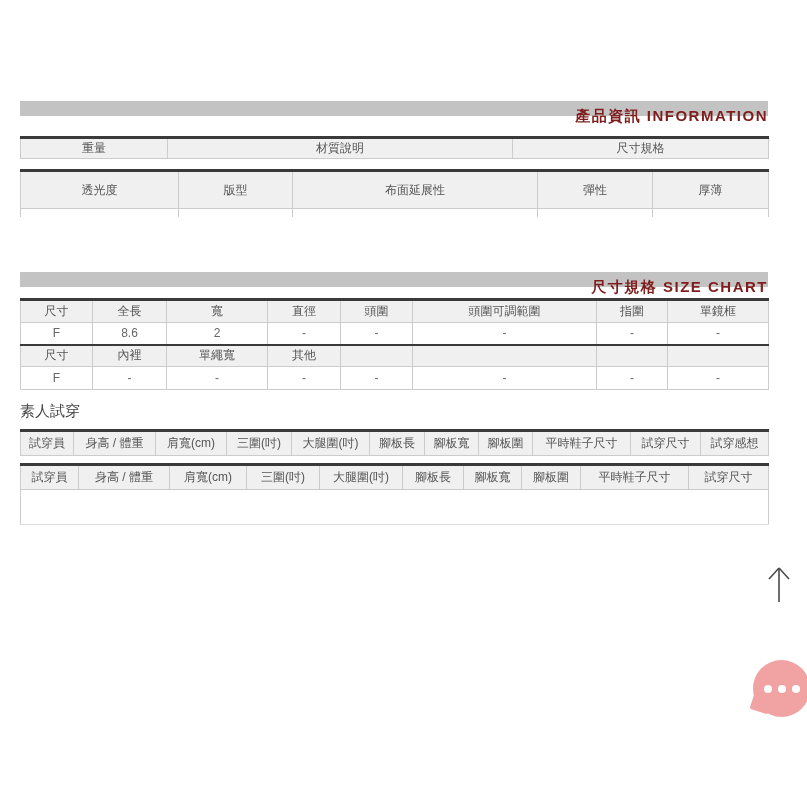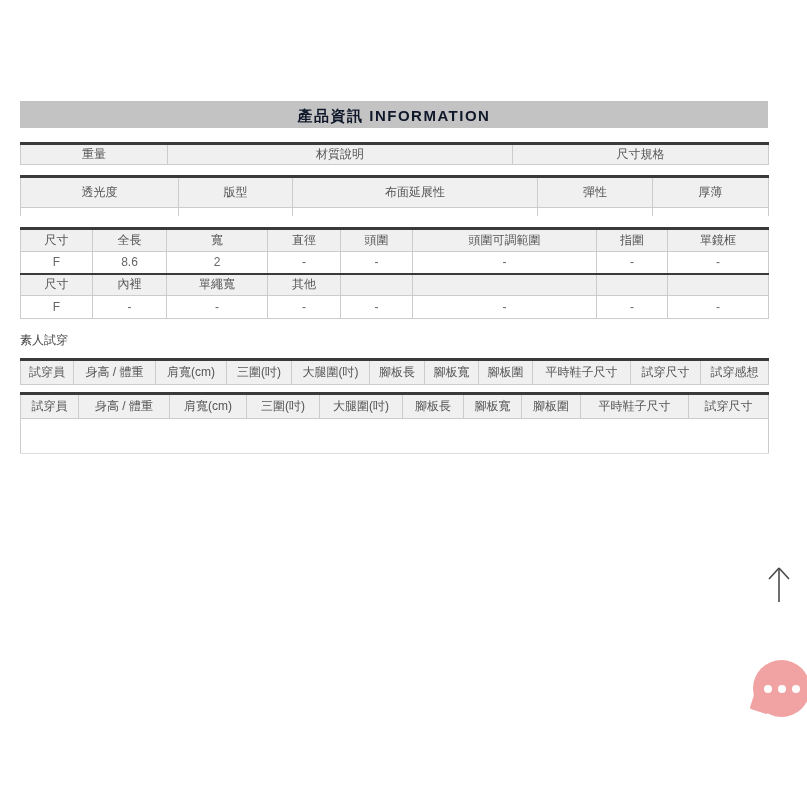--- a/index.html
+++ b/index.html
@@ -7,26 +7,26 @@
   body {
     position:relative;
     overflow:hidden;
     background:#ffffff;
     font-family:"Liberation Sans", sans-serif;
     -webkit-font-smoothing:antialiased;
   }
   .content { position:absolute; left:20px; top:101px; width:748px; }
 
   .section-header {
-    height:27px; line-height:29px;
+    height:15px; line-height:29px;
     background:#c3c3c3;
-    color:#0f172a;
+    color:#7f1d1d;
     font-size:15px; font-weight:bold;
     letter-spacing:1.5px;
-    text-align:center;
+    text-align:right;
   }
 
   table {
     border-collapse:collapse;
     table-layout:fixed;
     width:748px;
     border-top:3px solid #3a3a3a;
   }
   td {
     border:1px solid #cccccc;
@@ -38,41 +38,41 @@
     overflow:hidden;
     white-space:nowrap;
   }
   tr.thead td { background:#f0f0f0; color:#555555; }
   tr.tbody td { background:#ffffff; color:#666666; }
 
   .tbl-info td { height:22px; }
   .tbl-info tr.thead td { height:21px; }
 
   .tbl-fabric { margin-top:10px; }
-  .tbl-fabric tr.thead td { height:31px; }
+  .tbl-fabric tr.thead td { height:38px; }
   .tbl-fabric tr.clipped td { height:8px; border-bottom:0; }
 
   .tbl-size { margin-top:11px; }
   .tbl-size td { height:23px; }
   .tbl-size tr.thead2 td { height:21px; border-top:2px solid #3a3a3a; }
 
   .fit-label {
     margin-top:12px;
     height:18px; line-height:18px;
-    font-size:12px; color:#444444;
+    font-size:15px; color:#444444;
   }
   .tbl-fit tr.thead td { height:25px; }
   .tbl-fit tr.emptyrow td {
     height:35px;
     background:#ffffff;
     border-bottom:1px solid #dddddd;
     border-top:1px solid #cccccc;
   }
 
-  .gap26 { margin-top:14px; }
+  .gap26 { margin-top:20px; }
   .gap55 { margin-top:55px; }
   .gap79 { margin-top:79px; }
   .gap9  { margin-top:9px; }
   .gap7  { margin-top:7px; }
   .gap11 { margin-top:11px; }
 
   .scroll-top {
     position:absolute; left:764px; top:566px;
     width:30px; height:38px;
     cursor:pointer;
@@ -139,20 +139,21 @@
     <tr class="tbody clipped">
       <td></td>
       <td></td>
       <td></td>
       <td></td>
       <td></td>
     </tr>
   </tbody>
     </table>
 
+  <div class="section-header gap55">尺寸規格 SIZE CHART</div>
 
   <table class="tbl-size">
     <colgroup>
         <col style="width:72px">
         <col style="width:74px">
         <col style="width:101px">
         <col style="width:73px">
         <col style="width:72px">
         <col style="width:184px">
         <col style="width:71px">

